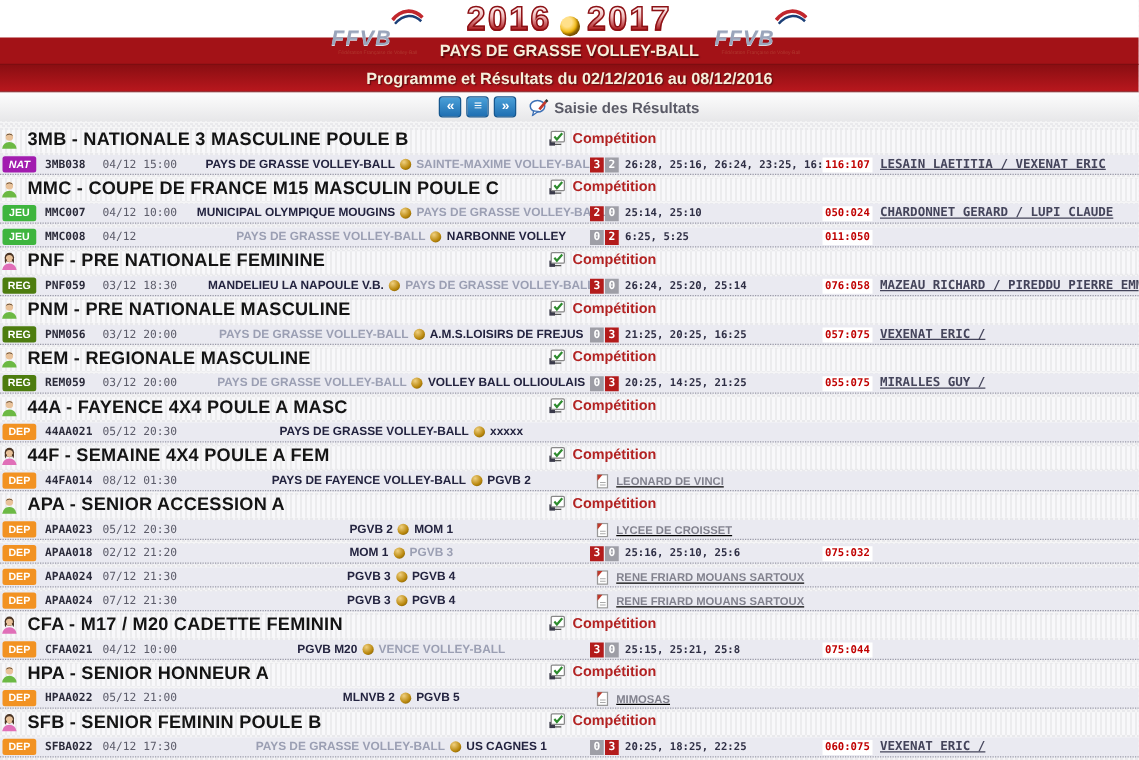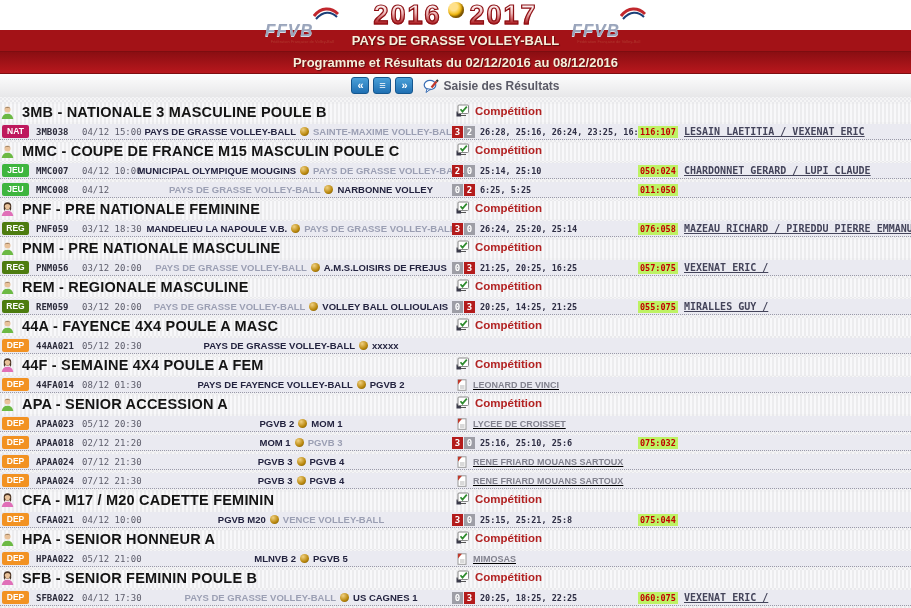--- a/index.html
+++ b/index.html
@@ -11,21 +11,21 @@
     background-image: conic-gradient(#e9e9ec 25%, transparent 0 50%, #e9e9ec 0 75%, transparent 0);
     background-size:4px 4px;
   }
 
   
   .topbar { height:30px; background:#fff; display:flex; align-items:center; justify-content:center; gap:34px; }
   .ffvb-logo { display:flex; flex-direction:column; align-items:center; line-height:1; }
   .ffvb-row { display:flex; align-items:center; }
   .ffvb-word { font-style:italic; font-weight:bold; font-size:17px; letter-spacing:1px; color:#9aa5bb; text-shadow:0 1px 0 #d6dbe6;margin-top:36px; }
   .ffvb-sub { font-size:4px; color:#b0382f; margin-top:1px; white-space:nowrap; }
-  .season { display:flex; align-items:flex-start; gap:6px; }
+  .season { display:flex; align-items:flex-end; gap:6px; }
   .year {
     font-weight:bold; font-size:27px; letter-spacing:2px; line-height:1;
     background:linear-gradient(180deg,#ffffff 8%,#efb9b9 42%,#a81217 82%);
     -webkit-background-clip:text; background-clip:text; color:transparent;
     -webkit-text-stroke:1.2px #8c1014;
   }
   .season-ball { width:16px; height:16px; border-radius:50%;
     background:radial-gradient(circle at 35% 30%, #ffe08a 0 25%, #f2b705 55%, #6e4e08);
     box-shadow:inset -2px -2px 2px rgba(60,30,0,.55); }
 
@@ -40,44 +40,44 @@
   .nav-btn { width:18px; height:17px; border-radius:3px; border:1px solid #15578f;
     background:linear-gradient(180deg,#4aa0d8,#1f6fb2); color:#fff; font-weight:bold; font-size:11px;
     line-height:15px; text-align:center; cursor:pointer; }
   .saisie { display:flex; align-items:center; gap:4px; margin-left:6px; color:#5a5a66; font-weight:bold; font-size:12px; cursor:pointer; }
 
   
   .content { padding-top:7px; }
   .sec-h { position:relative; height:18px; margin-bottom:2px; display:flex; align-items:flex-start; gap:7px; padding-left:0;
     background:repeating-linear-gradient(90deg,#ececee 0 2px,#f8f8fa 2px 4px); }
   .sec-t { font-size:14.5px; font-weight:bold; color:#141414; letter-spacing:.2px; white-space:nowrap; }
-  .comp { position:absolute; left:456px; display:flex; align-items:center; gap:5px; cursor:pointer; }
+  .comp { position:absolute; left:439px; display:flex; align-items:center; gap:5px; cursor:pointer; }
   .comp-label { color:#b22222; font-weight:bold; font-size:11.5px; }
 
   .row { height:16px; margin-bottom:3px; display:flex; align-items:center;
     background:#eaeaf1; border-bottom:1px dotted #9a9aa8;
     font-family:"DejaVu Sans Mono", monospace; font-size:9px; white-space:nowrap; }
   .badge { margin-left:2px; width:27px; height:13px; border-radius:2px; color:#fff; font-family:"Liberation Sans",sans-serif;
     font-size:8.5px; font-weight:bold; text-align:center; line-height:13px; flex:none; }
-  .b-nat { background:#be185d; } .b-jeu { background:#3eb53e; }
+  .b-nat { background:#a21caf;font-style:italic; } .b-jeu { background:#3eb53e; }
   .b-reg { background:#4d7c0f; } .b-dep { background:#f29222; }
   .code { margin-left:7px; width:46px; font-weight:bold; color:#2b2b3a; flex:none; }
-  .date { width:68px; color:#5c5c6a; flex:none; }
+  .date { width:88px; color:#5c5c6a; flex:none; }
   .teams { width:302px; display:flex; align-items:center; justify-content:center; gap:4px; flex:none;
     font-family:"Liberation Sans",sans-serif; font-size:9.5px; font-weight:bold; }
   .team { color:#23233f; }
   .team.lose { color:#9b9fb3; }
   .ball { width:9px; height:9px; border-radius:50%; flex:none;
     background:radial-gradient(circle at 35% 30%, #f0d080, #b8860b 60%, #5e4708); }
   .sbox { width:11px; height:12px; color:#fff; font-weight:bold; font-size:9px; text-align:center; line-height:12px; flex:none; }
   .sbox + .sbox { margin-left:1px; }
   .s-win { background:#b31b1b; } .s-lose { background:#9e9ea6; }
   .sets { margin-left:5px; width:158px; font-size:8.5px; font-weight:bold; color:#2e2e44; flex:none; }
   .total { min-width:40px; flex:none; }
-  .total span { color:#c00000; font-weight:bold; font-size:8.5px; background:#bef264; padding:1px 2px; }
+  .total span { color:#c00000; font-weight:bold; font-size:8.5px; background:#ffffff; padding:1px 2px; }
   .refs { margin-left:6px; flex:1; font-size:10px; font-weight:bold; color:#44445a; overflow:hidden;text-decoration:underline; }
   .venue { display:flex; align-items:center; gap:6px; margin-left:4px;text-decoration:underline; }
   .venue-name { font-family:"Liberation Sans",sans-serif; font-size:9px; font-weight:bold; color:#82828e; }
   svg { flex:none; }
 </style>
 </head>
 <body>
 
 <svg width="0" height="0" style="position:absolute">
   <defs>

